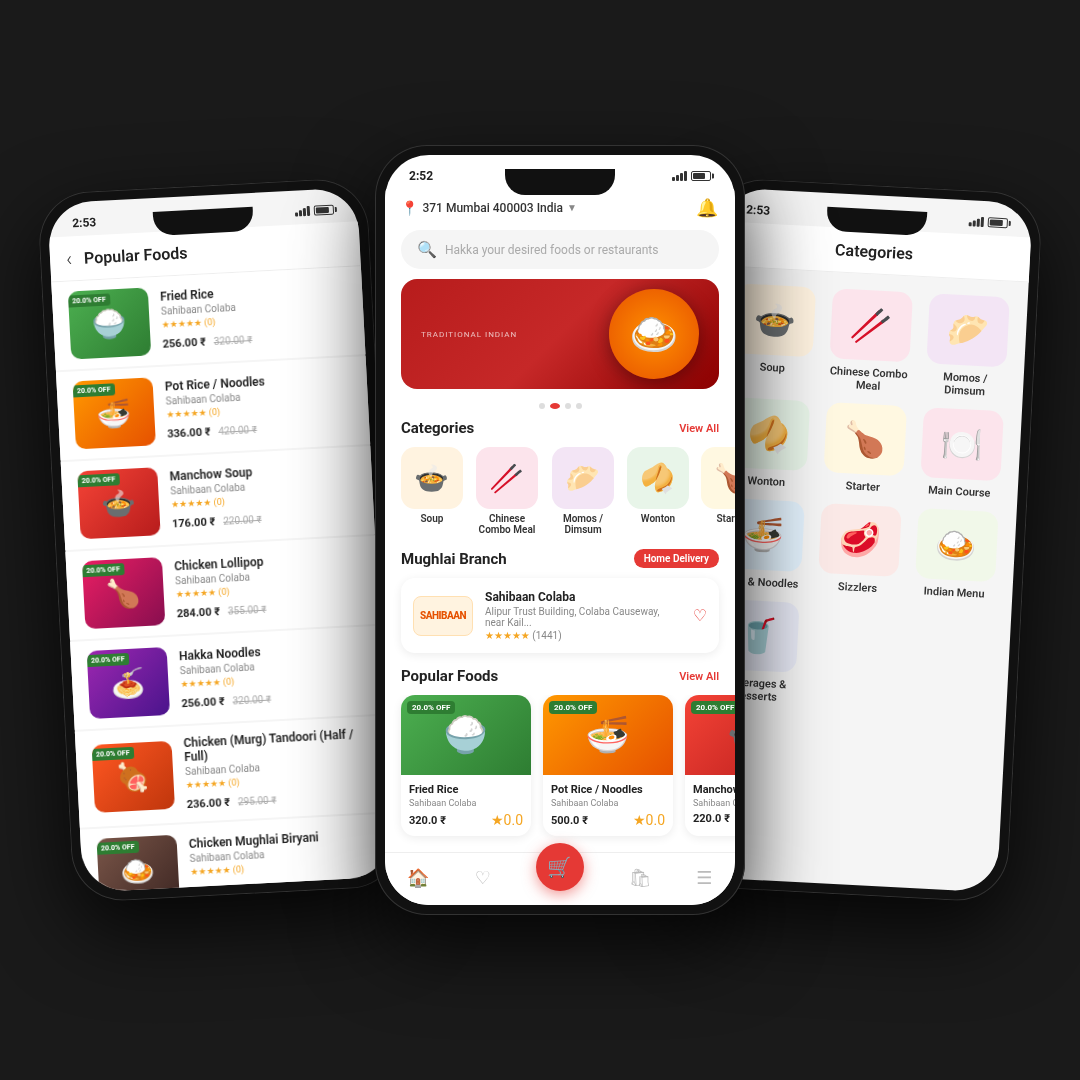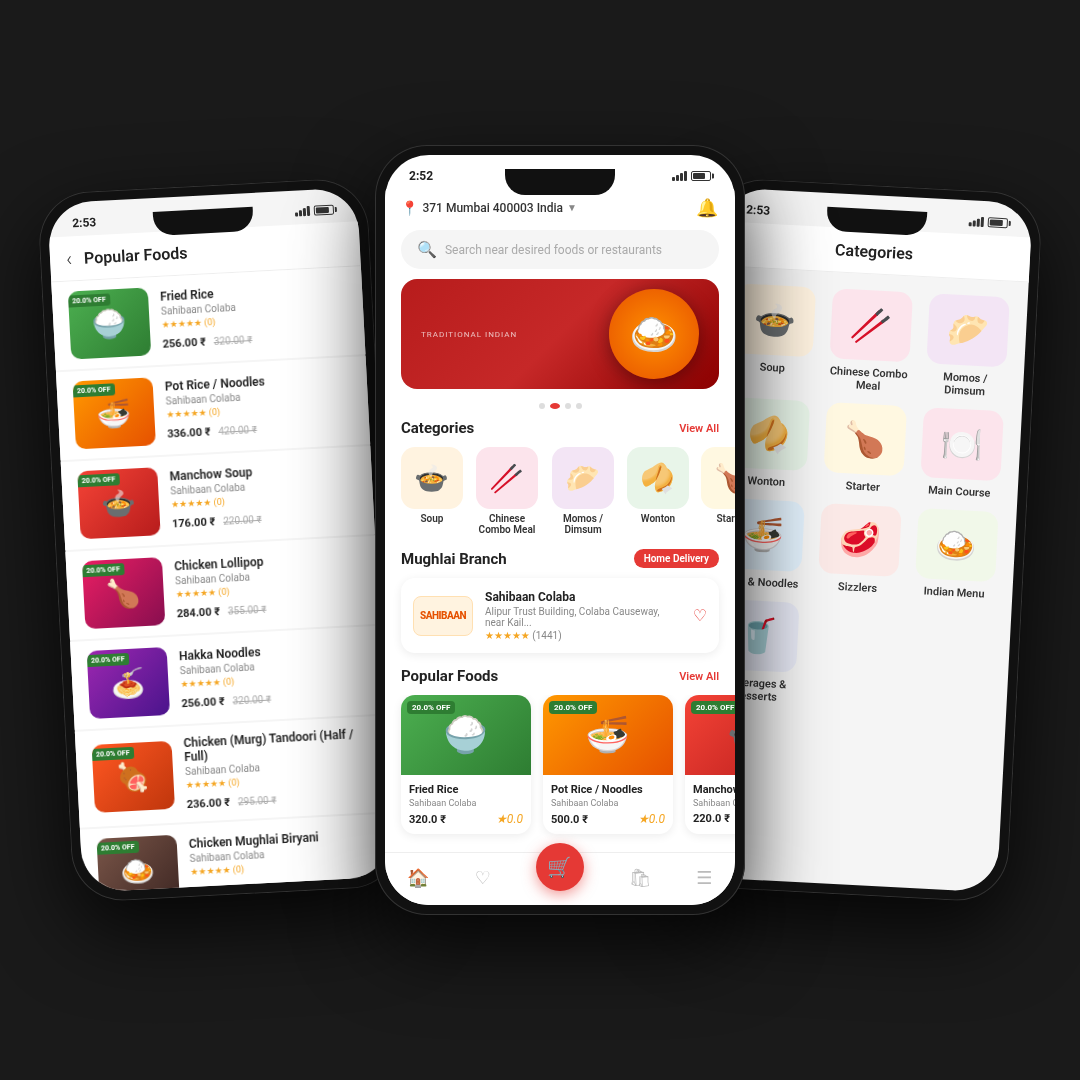--- a/index.html
+++ b/index.html
@@ -365,21 +365,21 @@
       font-size: 8px;
       font-weight: 700;
       padding: 2px 5px;
       border-radius: 4px;
     }
     .pop-food-info { padding: 8px; }
     .pop-food-name { font-size: 11px; font-weight: 700; color: #222; margin-bottom: 2px; }
     .pop-food-shop { font-size: 9px; color: #888; margin-bottom: 4px; }
     .pop-food-row { display: flex; justify-content: space-between; align-items: center; }
     .pop-food-price { font-size: 11px; font-weight: 700; color: #222; }
-    .pop-food-stars { color: #f5a623; font-size: 12px; font-style: italic; }
+    .pop-food-stars { color: #f5a623; font-size: 14px; }
 
     
     .bottom-nav {
       display: flex;
       justify-content: space-around;
       align-items: center;
       padding: 10px 0 14px;
       background: #fff;
       border-top: 1px solid #eee;
       position: relative;
@@ -625,21 +625,21 @@
             <div class="location-row">
               <span class="loc-icon">📍</span>
               <span>371 Mumbai 400003 India</span>
               <span class="loc-arrow">▼</span>
             </div>
             <span class="bell-icon">🔔</span>
           </div>
 
           <div class="search-bar">
             <span class="search-icon">🔍</span>
-            <span class="search-text">Search near desired foods or restaurants</span>
+            <span class="search-text">Hakka your desired foods or restaurants</span>
           </div>
 
           <div class="banner">
             <div>
               <div style="font-size:8px;color:rgba(255,255,255,0.7);text-transform:uppercase;letter-spacing:1px;">Traditional Indian</div>
             </div>
             <div class="banner-dish">🍛</div>
           </div>
           <div class="banner-dots">
             <div class="dot"></div>

